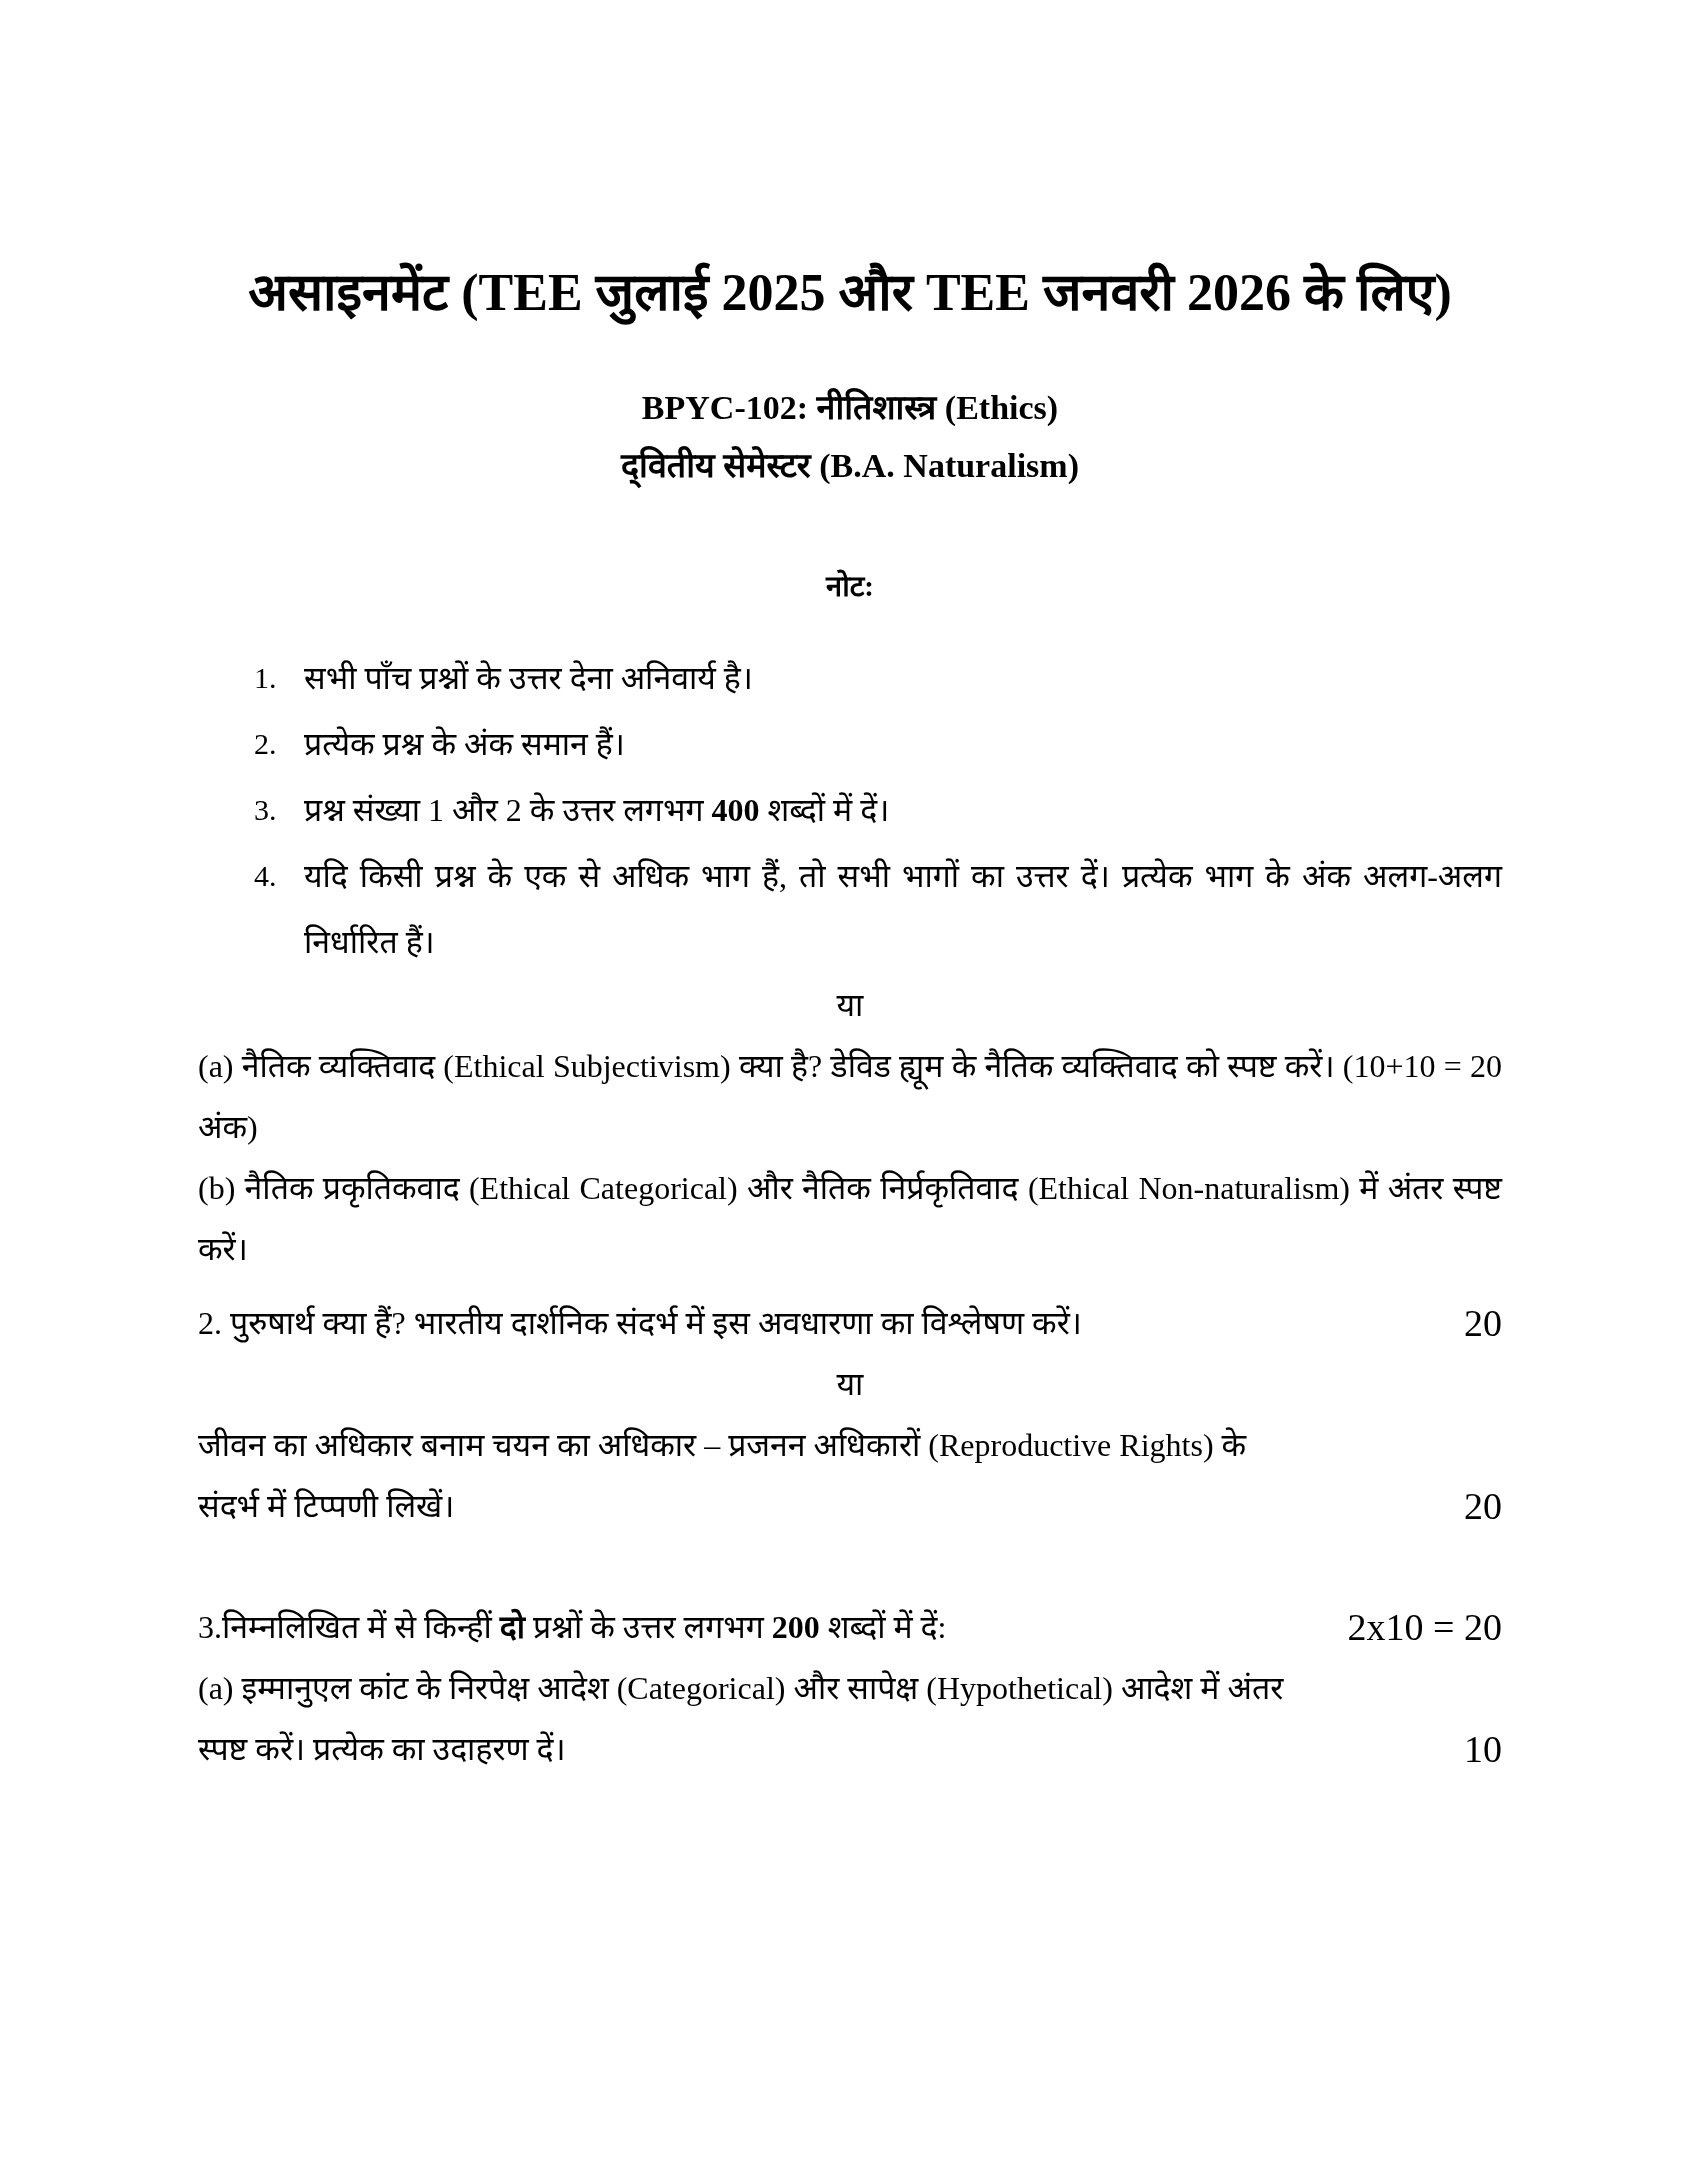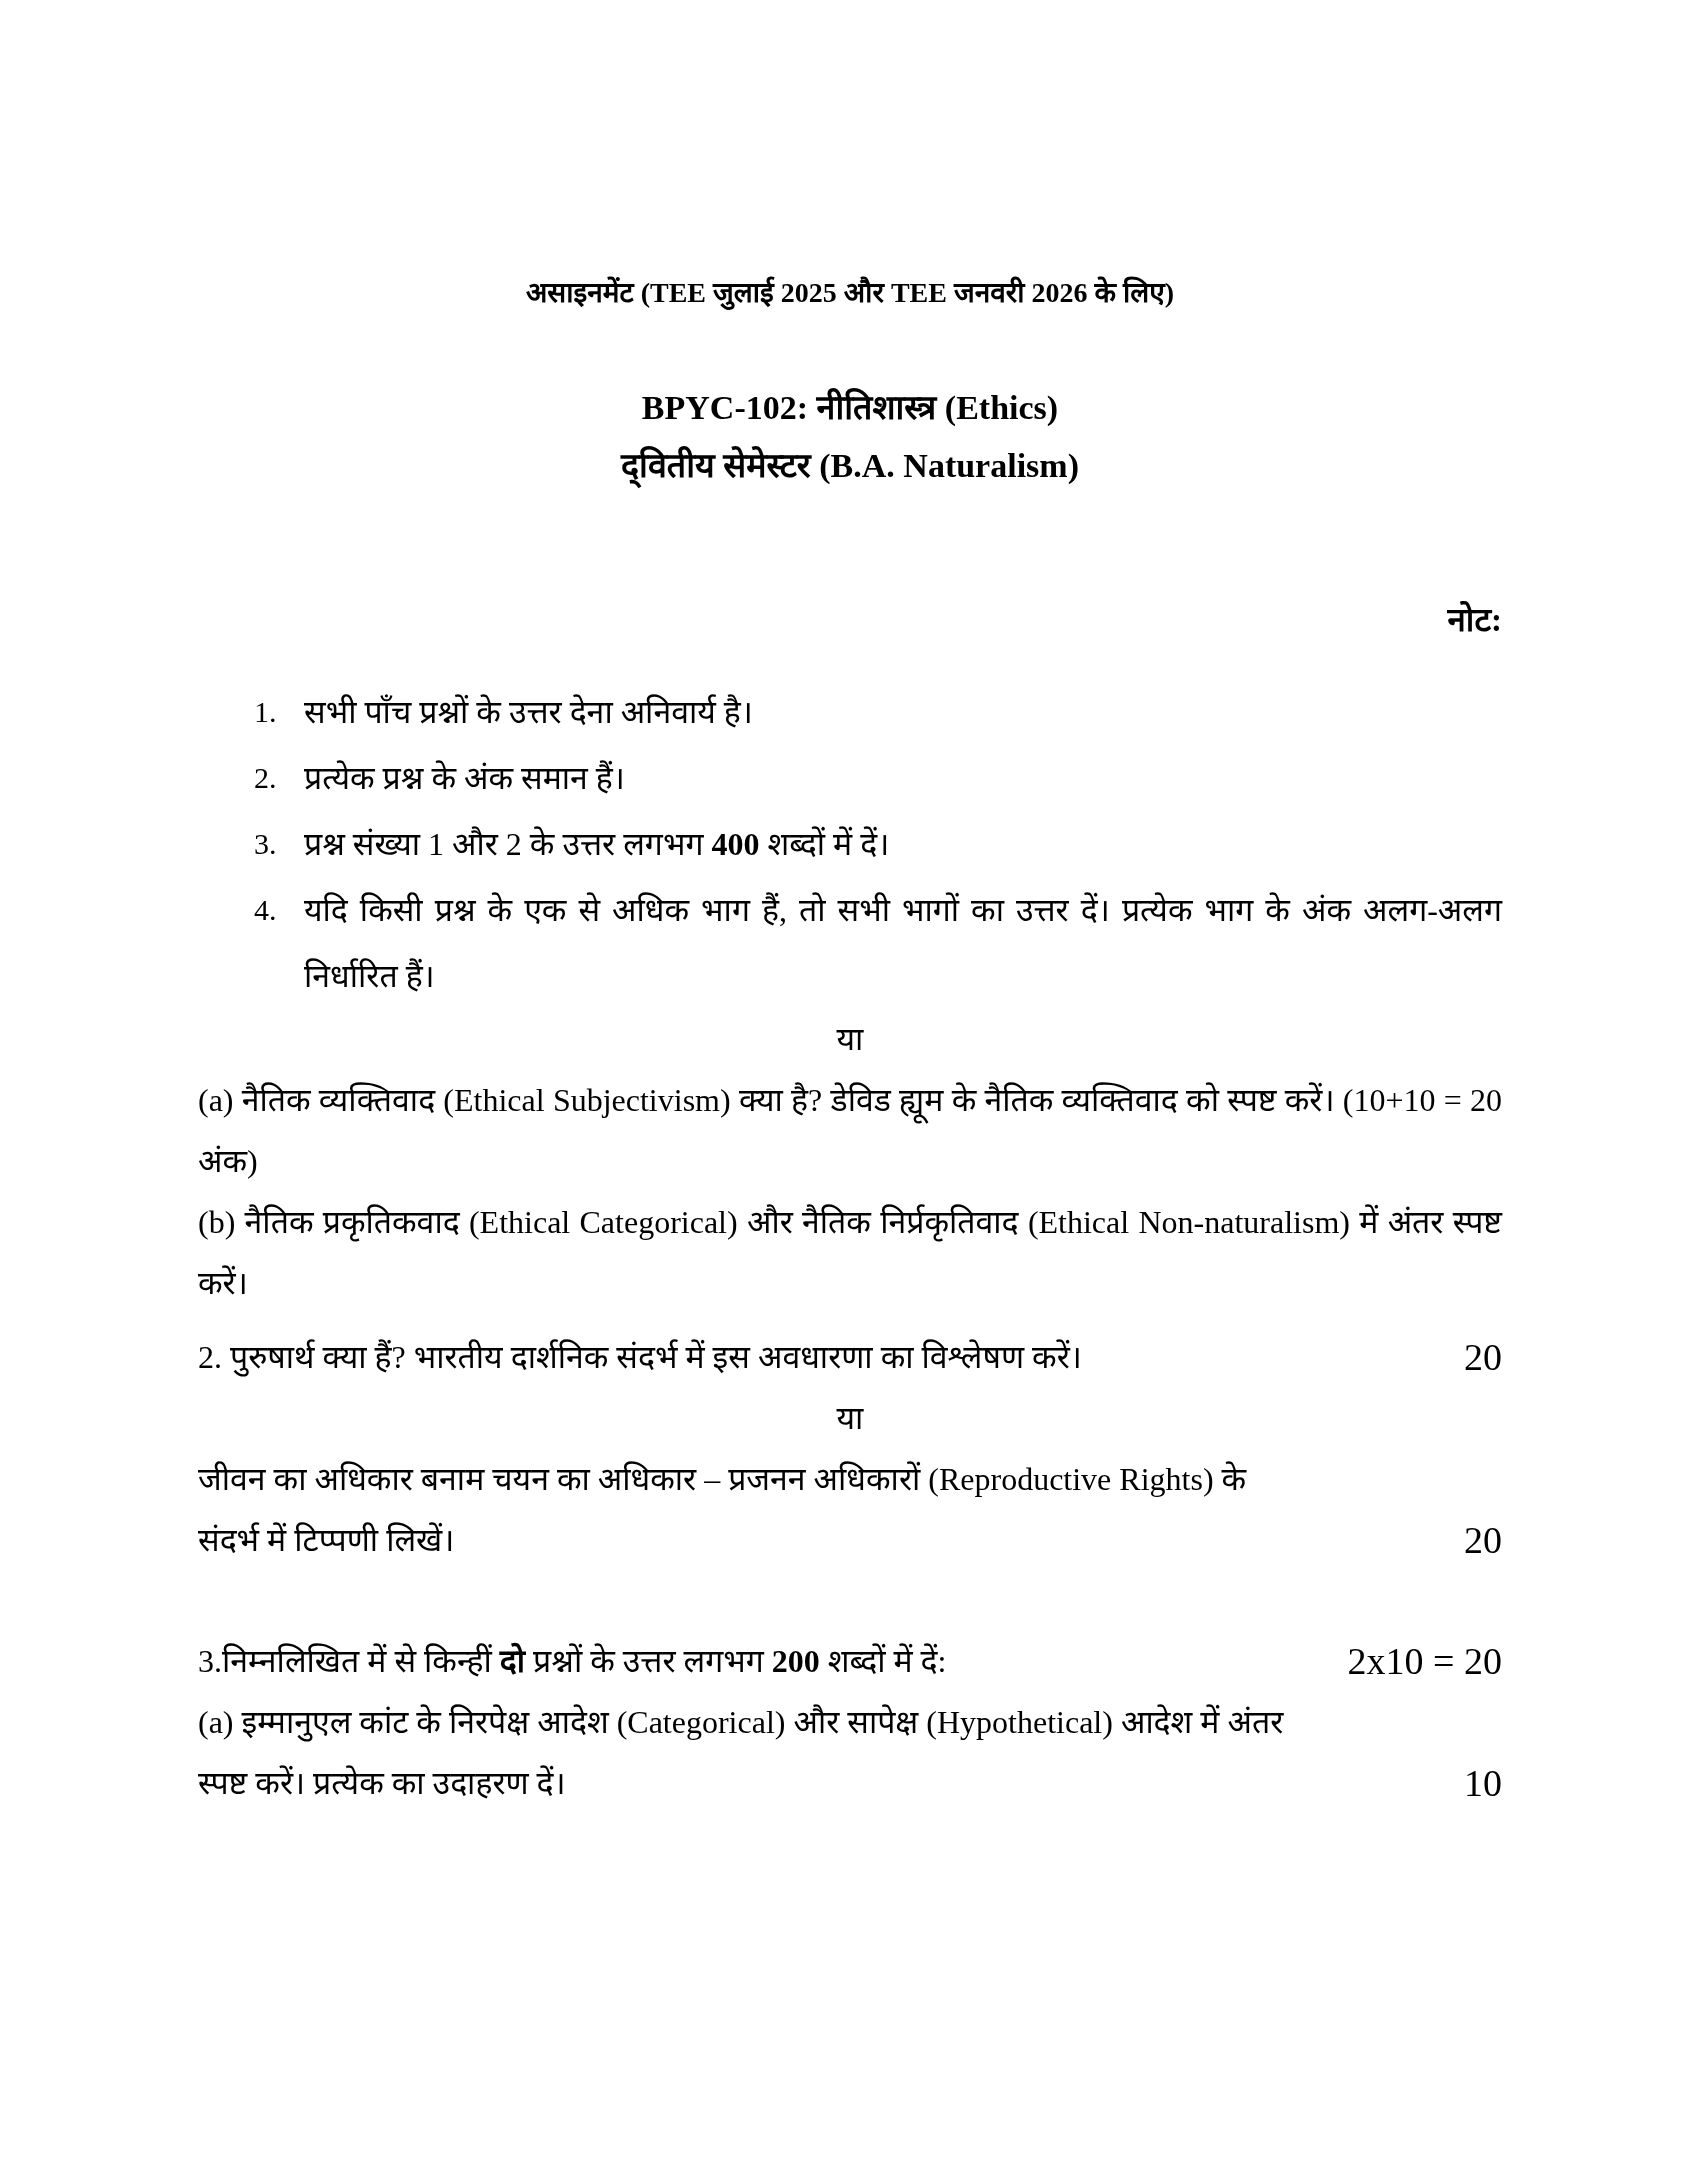--- a/index.html
+++ b/index.html
@@ -18,45 +18,45 @@
     position: relative;
     width: 1687px;
     height: 2183px;
     box-sizing: border-box;
     padding: 0 185px 0 198px;
     overflow: hidden;
     background: #ffffff;
   }
   .title {
     margin-top: 270px;
-    font-size: 28px;
+    font-size: 52px;
     line-height: 46px;
     font-weight: bold;
     text-align: center;
   }
   .course {
     margin-top: 71px;
     font-size: 34px;
     line-height: 41px;
     font-weight: bold;
     text-align: center;
   }
   .semester {
     margin-top: 17px;
     font-size: 34px;
     line-height: 41px;
     font-weight: bold;
     text-align: center;
   }
   .note-heading {
-    margin-top: 113px;
-    font-size: 33px;
+    margin-top: 79px;
+    font-size: 29px;
     line-height: 42px;
     font-weight: bold;
-    text-align: right;
+    text-align: center;
   }
   .note-list {
     margin-top: 38px;
     font-size: 32px;
   }
   .note-item {
     display: flex;
     align-items: flex-start;
     line-height: 66px;
   }

